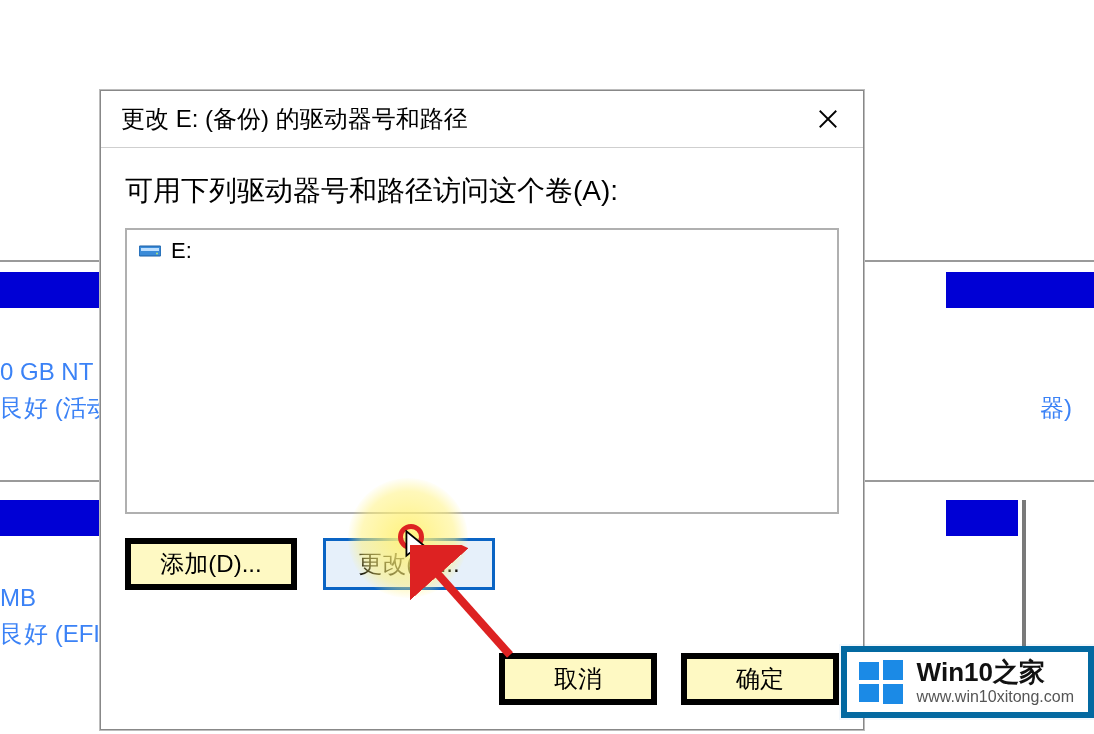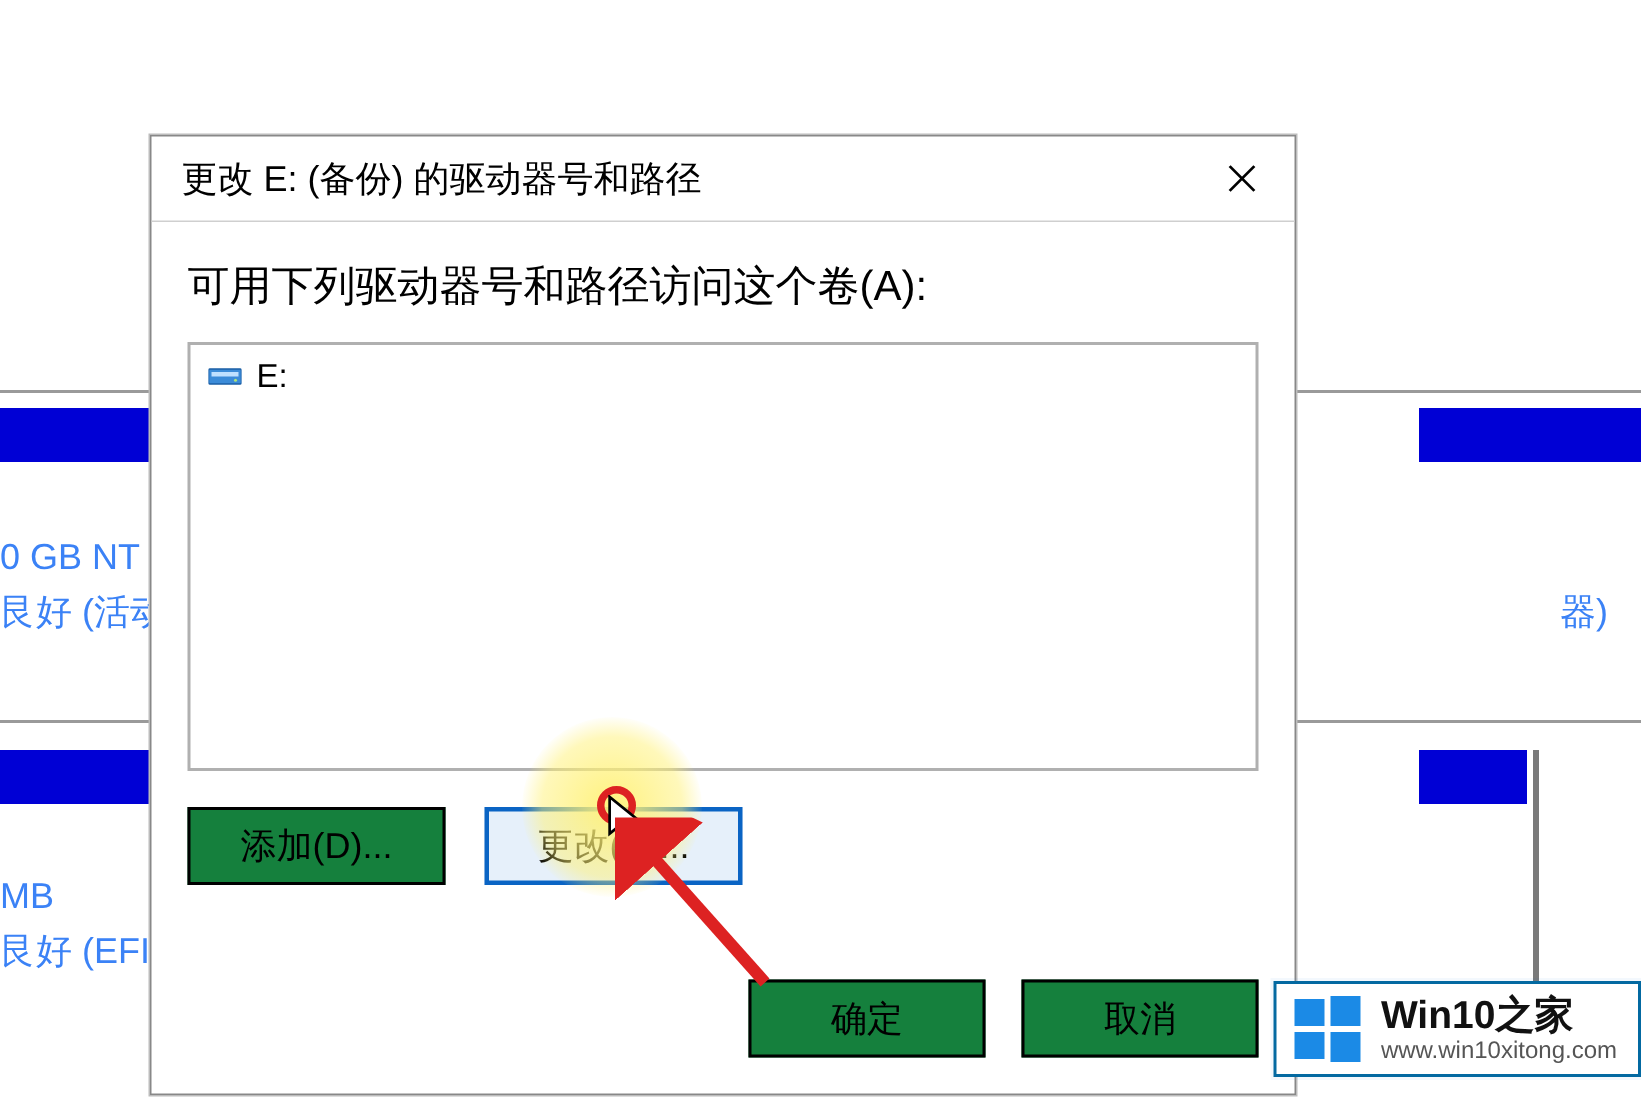--- a/index.html
+++ b/index.html
@@ -105,22 +105,22 @@
   .drive-icon svg { width: 22px; height: 14px; display:block; }
 
   .button-row {
     display: flex;
     gap: 26px;
     margin-top: 24px;
   }
   .btn {
     height: 52px;
     min-width: 172px;
-    border: 2px solid #000000;
-    background: #15803d;
+    border: 6px solid #000000;
+    background: #fef9c3;
     font-size: 24px;
     color: #000;
     display: flex;
     align-items: center;
     justify-content: center;
     padding: 0 12px;
   }
   .btn.focus {
     border: 3px solid #0a64c4;
     background: #e6f0fa;
@@ -162,21 +162,21 @@
     position: absolute;
     pointer-events: none;
   }
 
   
   .watermark {
     position: absolute;
     right: 0;
     bottom: 16px;
     background: #fff;
-    border: 2px solid #0369a1;
+    border: 6px solid #0369a1;
     display: flex;
     align-items: center;
     padding: 6px 14px 6px 10px;
     gap: 12px;
     box-shadow: 0 0 0 2px rgba(27,127,214,0.05);
   }
   .win-logo {
     width: 48px;
     height: 48px;
   }
@@ -250,24 +250,24 @@
         <span>添加(D)...</span>
       </div>
       <div class="btn focus">
         <span>更改(C)...</span>
       </div>
     </div>
   </div>
 
   <div class="bottom-row">
     <div class="btn">
+      <span>取消</span>
+    </div>
+    <div class="btn">
       <span>确定</span>
-    </div>
-    <div class="btn">
-      <span>取消</span>
     </div>
   </div>
 </div>
 
 <div class="highlight-circle" style="left:348px;top:478px;"></div>
 <div class="red-ring" style="left:398px;top:524px;"></div>
 
 <svg class="cursor-arrow" style="left:404px;top:530px;" viewBox="0 0 20 28">
   <path d="M1 1 L1 20 L6 16 L10 25 L14 23 L10 14 L17 14 Z" fill="#fff" stroke="#000" stroke-width="1.4"></path>
 </svg>

